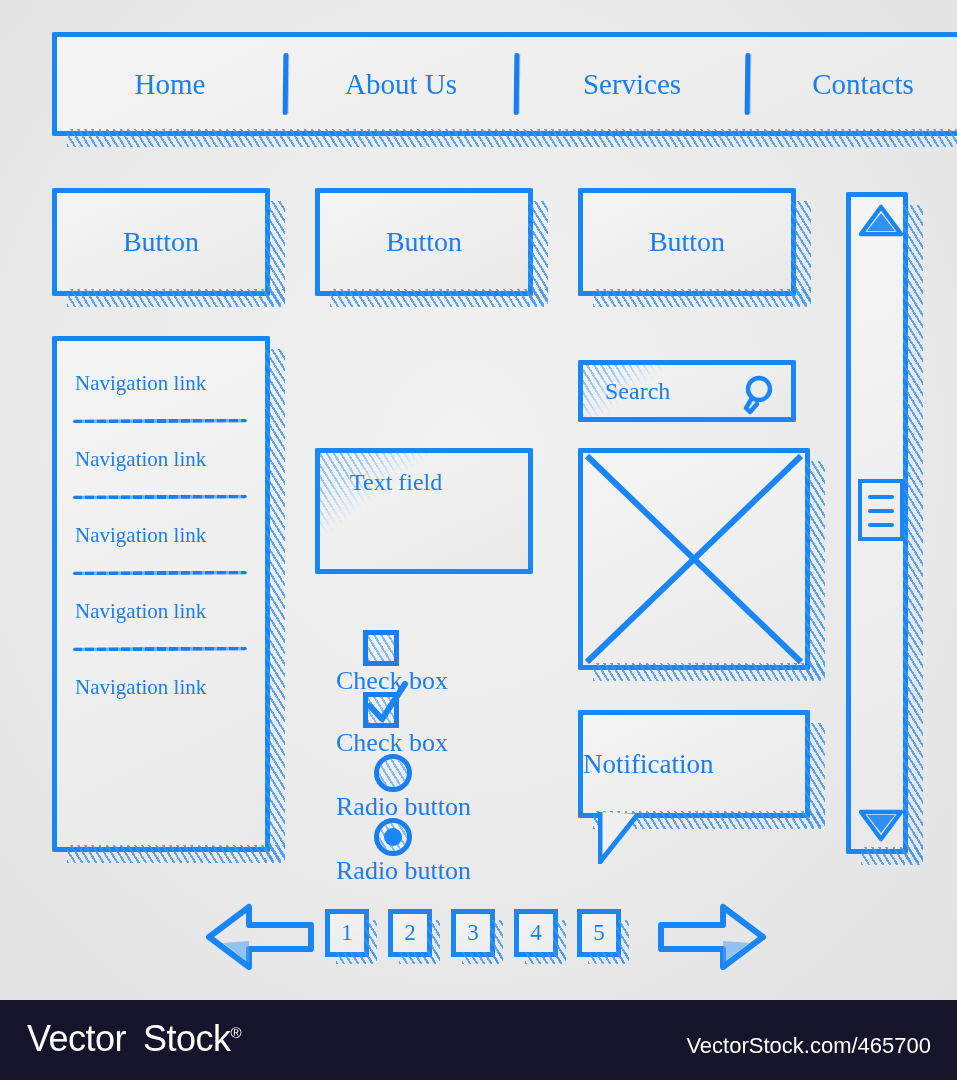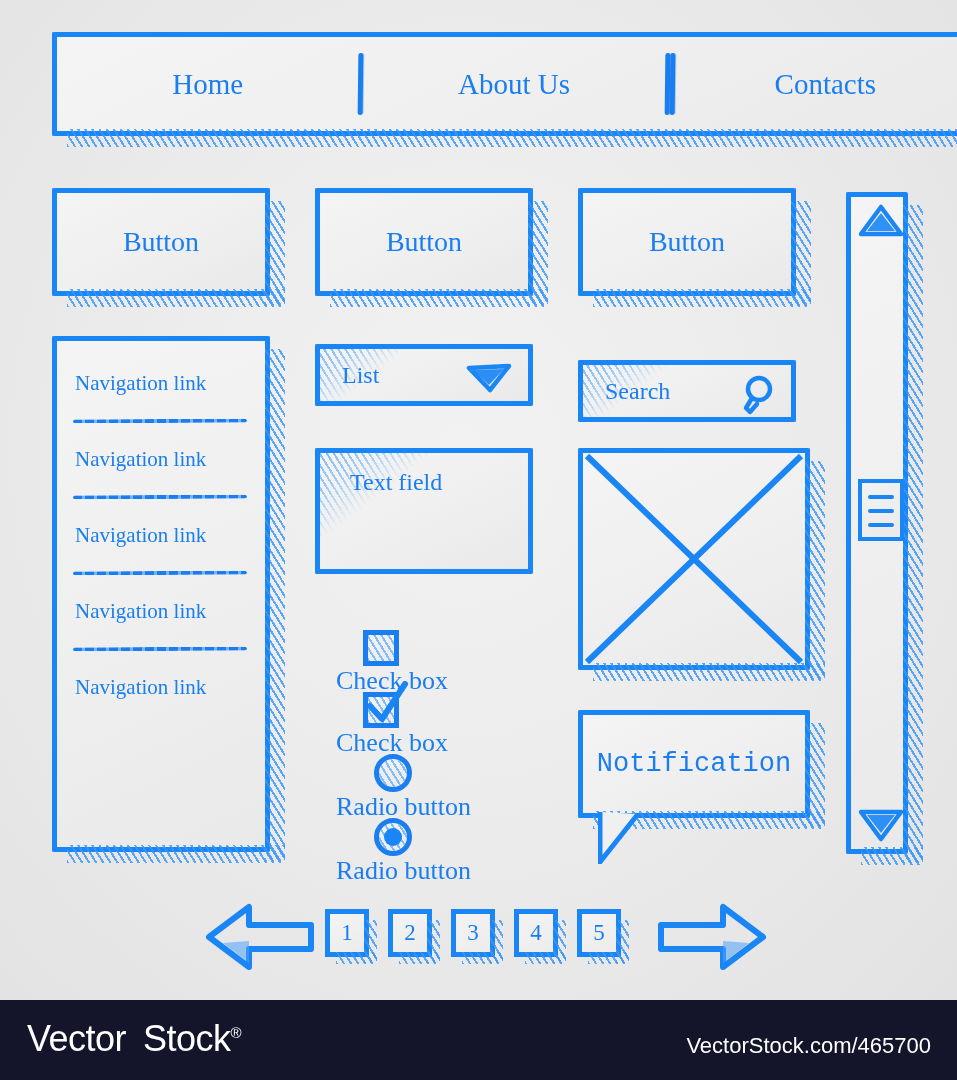--- a/index.html
+++ b/index.html
@@ -103,21 +103,21 @@
   #textfield .fieldtxt { left:30px; top:16px; }
 
   
   #imgbox { left:578px; top:448px; width:232px; height:222px; }
   #imgbox svg { position:absolute; left:0; top:0; width:100%; height:100%; }
 
   
   #notify { left:578px; top:710px; width:232px; height:108px; }
   #notify .ntxt {
     position:absolute; inset:0; display:flex; align-items:center;
-    justify-content:center; font-size:27px; color:#1a7ef0;font-family:Liberation Mono, monospace;
+    font-size:27px; color:#1a7ef0;
   }
   #notify-tail { left:598px; top:812px; width:46px; height:52px; }
   #notify-tail svg { width:100%; height:100%; display:block; }
 
   
   .ctrl-row { position:absolute; left:314px; display:flex; align-items:center;flex-direction:column; }
   .ctrl-row .ctl-label { font-size:26px; color:#1a7ef0; margin-left:22px; }
   .cbox {
     width:36px; height:36px; border:5px solid #1a7ef0; position:relative;
     background: linear-gradient(150deg,#f3f3f3,#ebebeb);
@@ -206,20 +206,23 @@
     <div class="hatch-b"></div>
     <div class="navlinks">
       <div class="navcell">
         <span>Home</span>
       </div>
       <div class="navsep"></div>
       <div class="navcell">
         <span>About Us</span>
       </div>
       <div class="navsep"></div>
+      <div class="navcell">
+        <span>Services</span>
+      </div>
       <div class="navsep"></div>
       <div class="navcell">
         <span>Contacts</span>
       </div>
     </div>
   </div>
 
   <div class="sketch btn" id="btn1">
     <div class="hatch-r"></div>
     <div class="hatch-b"></div>
@@ -262,29 +265,20 @@
         <span class="t">Navigation link</span>
         <span class="navrule"></span>
       </div>
       <div class="navlink-item">
         <span class="t">Navigation link</span>
 
       </div>
     </div>
   </div>
 
-  <div class="sketch inset" id="listbox">
-    <span class="fieldtxt">List</span>
-    <span class="abs" style="right:16px; top:14px; width:46px; height:30px;">
-      <svg viewBox="0 0 46 30" width="46" height="30">
-        <path d="M3 5 L43 3 L24 27 Z" fill="none" stroke="#1a86f5" stroke-width="4.5" stroke-linejoin="round"></path>
-        <path d="M7 7 L38 6 L23 22 Z" fill="#1a86f5" opacity=".92"></path>
-      </svg>
-    </span>
-  </div>
 
   <div class="sketch inset" id="searchbox">
     <span class="fieldtxt">Search</span>
     <span class="abs" style="right:14px; top:9px; width:44px; height:46px;">
       <svg viewBox="0 0 44 46" width="44" height="46">
         <circle cx="26" cy="15" r="11" fill="none" stroke="#1a86f5" stroke-width="4.5"></circle>
         <path d="M19 24 L13 34 L17 38 L24 30" fill="none" stroke="#1a86f5" stroke-width="4.5" stroke-linecap="round" stroke-linejoin="round"></path>
       </svg>
     </span>
   </div>

